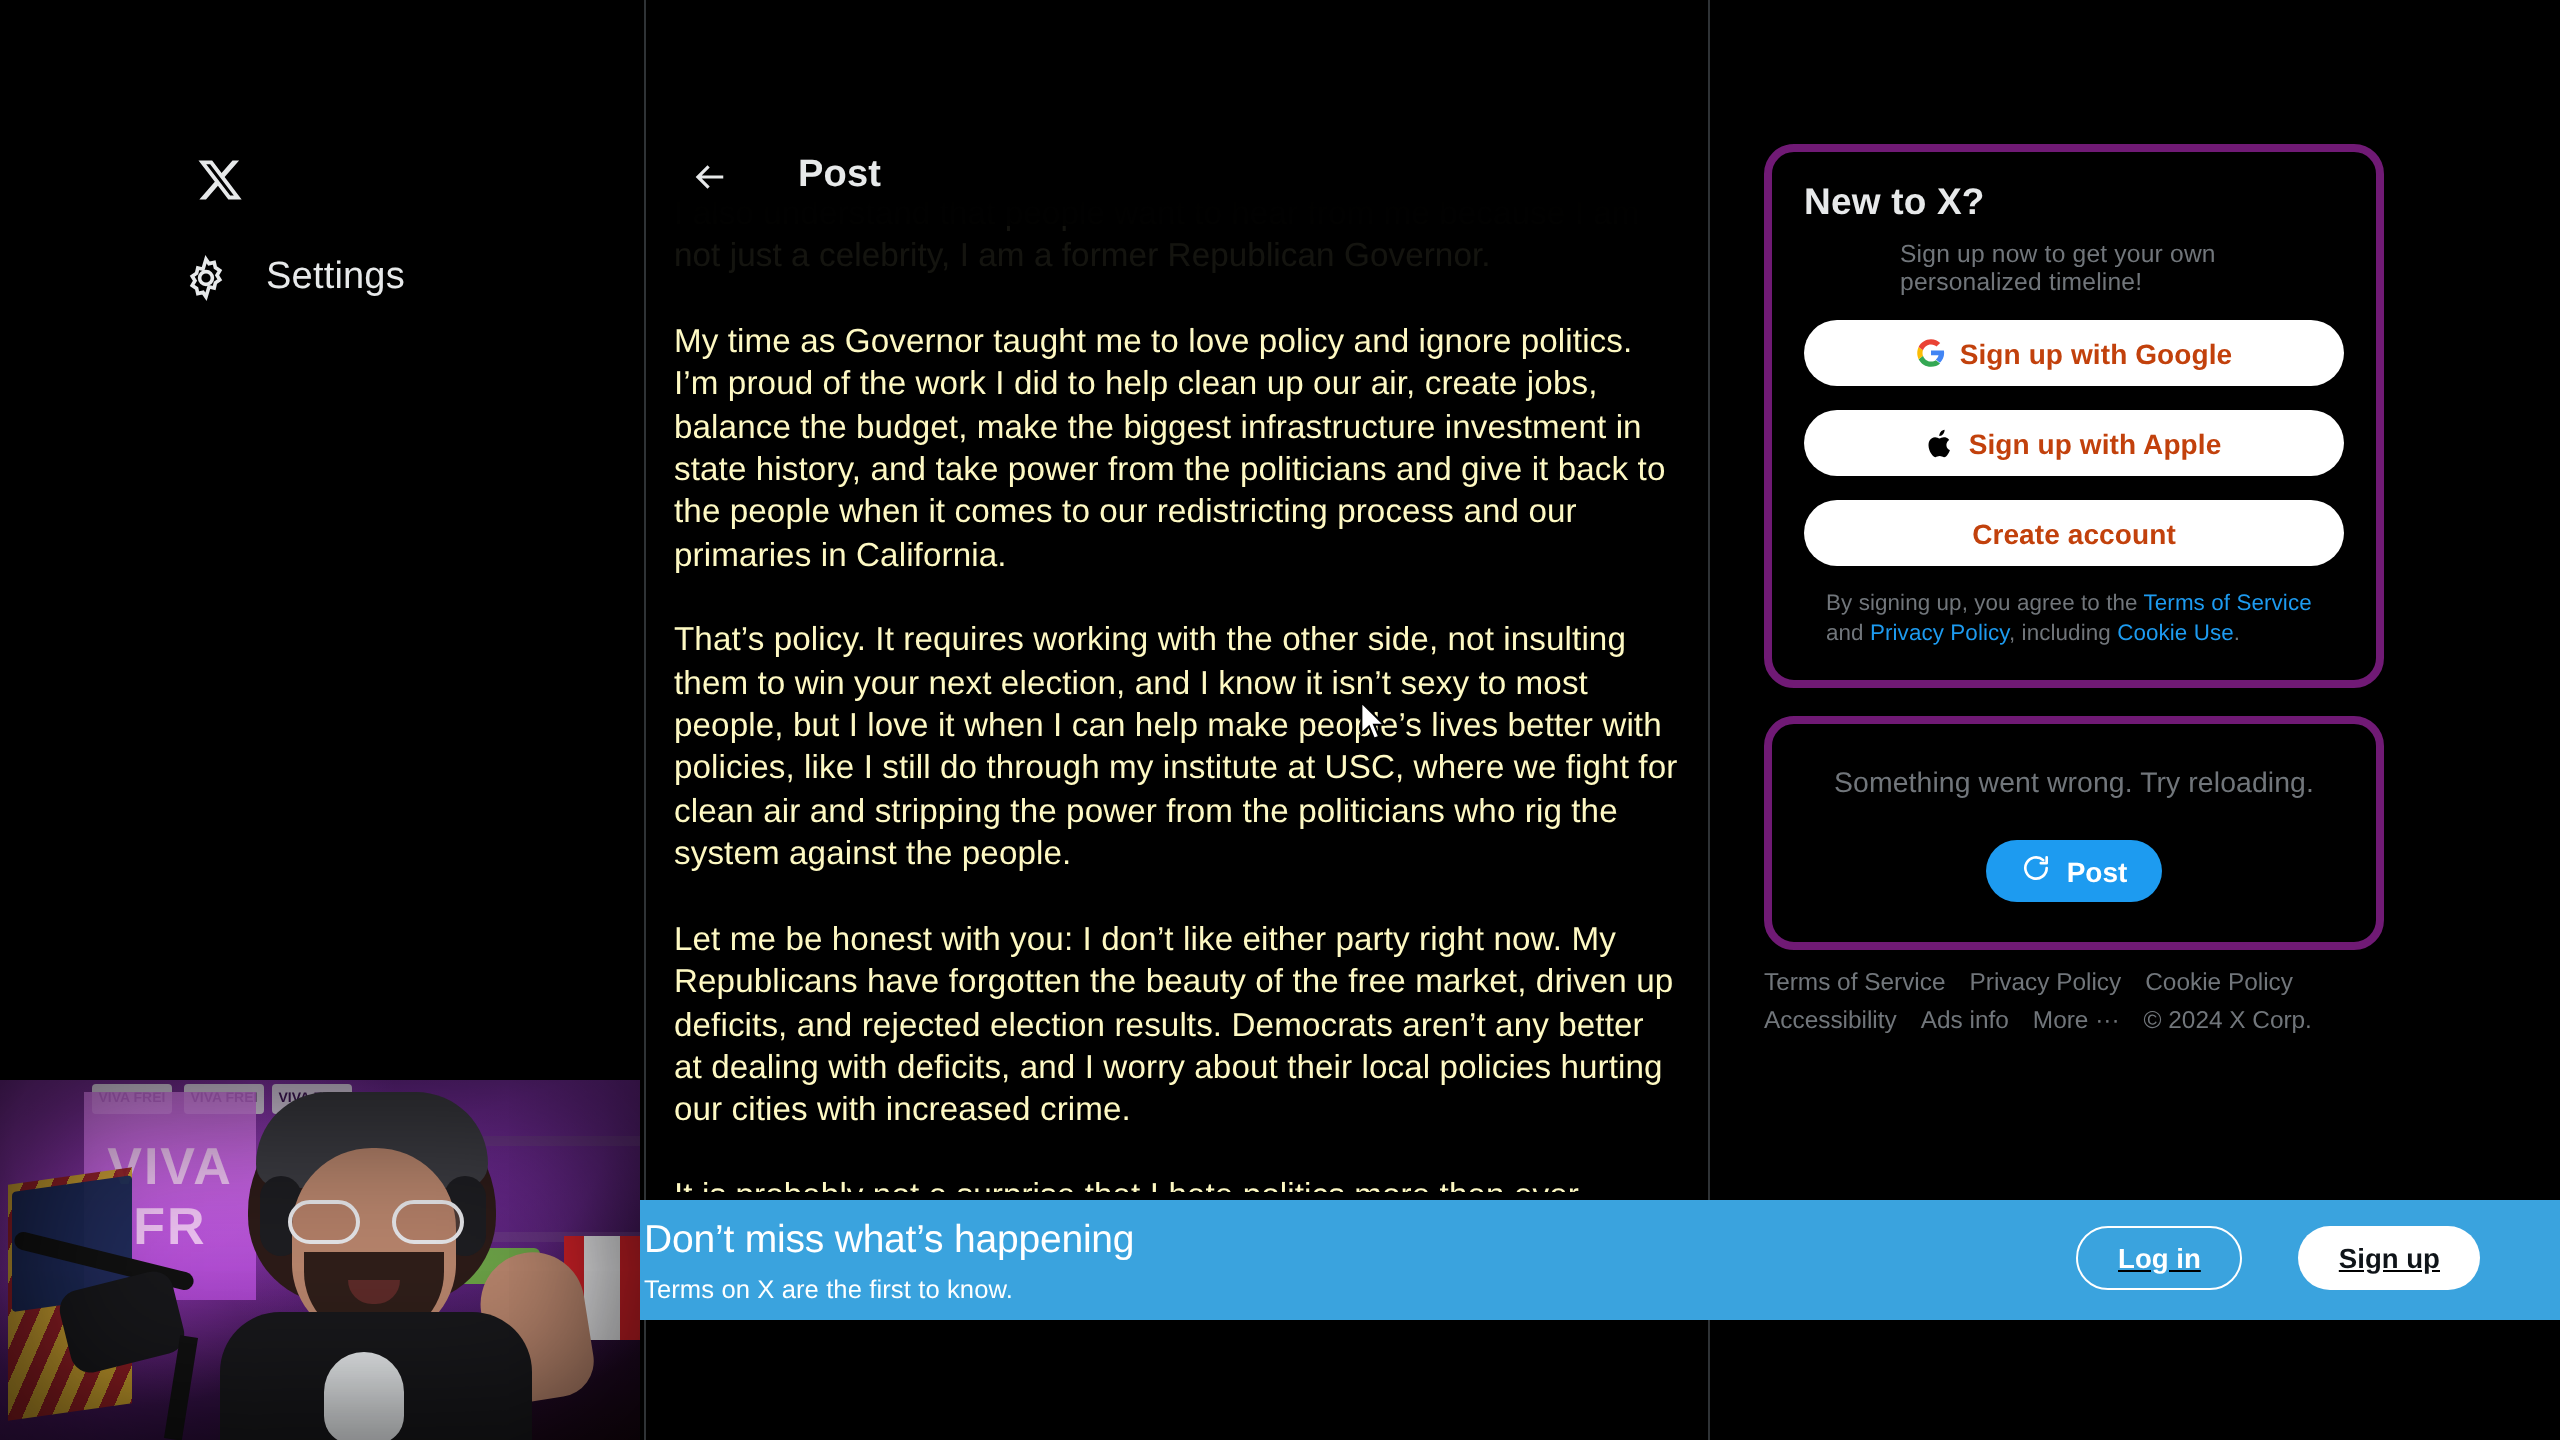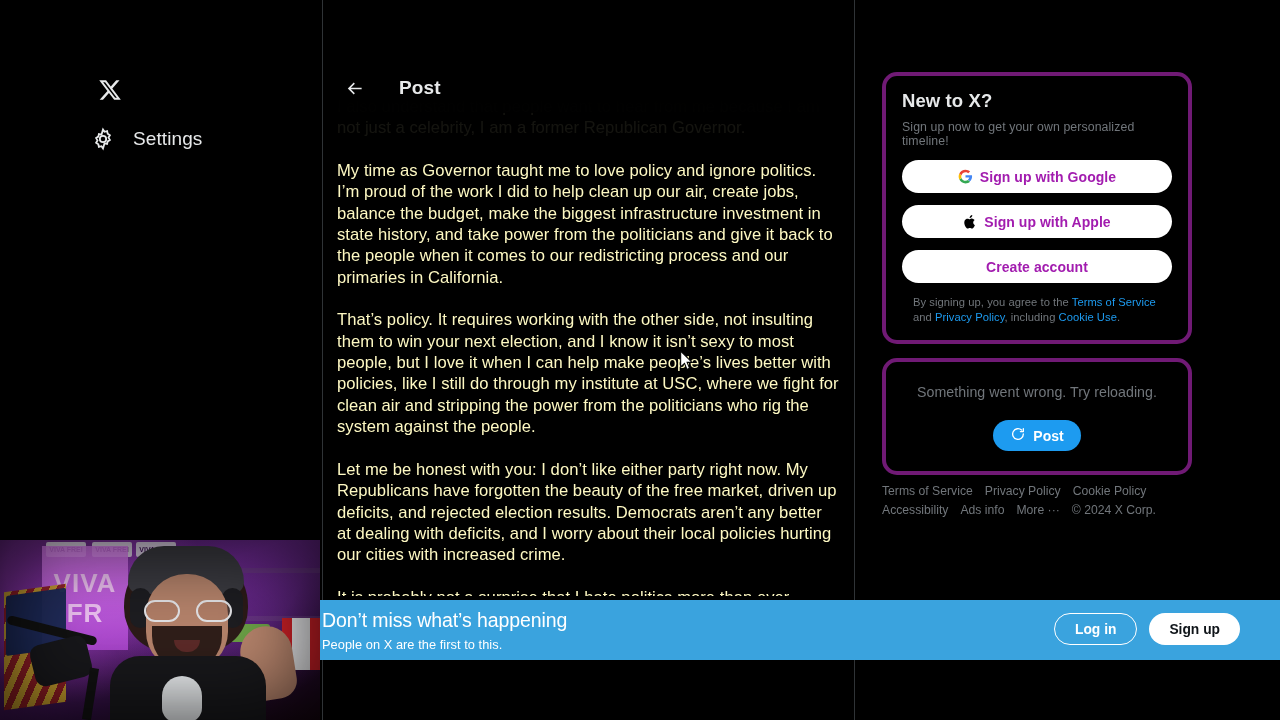--- a/index.html
+++ b/index.html
@@ -57,25 +57,25 @@
   #post-body p.faded { opacity: .08; }
 
   
   #right-col { position: absolute; left: 856px; top: 0; width: 424px; height: 720px; background: #000; }
   .side-card {
     position: absolute; left: 26px; width: 310px;
     border: 4px solid #701a75; border-radius: 15px; background: #000;
   }
   #signup-card { top: 72px; padding: 14px 16px 16px 16px; }
   #signup-card .card-title { color: #e7e9ea; font-size: 18.5px; font-weight: bold; letter-spacing: .1px; }
-  #signup-card .card-sub { color: #71767b; font-size: 12.3px; margin-top: 8px; letter-spacing: .1px; }
+  #signup-card .card-sub { color: #71767b; font-size: 12.3px; margin-top: 8px; letter-spacing: .1px; margin-left: 48px; }
   .sso-btn {
     height: 33px; margin-top: 12px; border-radius: 9999px; background: #fff;
     display: flex; align-items: center; justify-content: center; gap: 7px;
-    color: #a21caf; font-size: 14px; font-weight: bold; cursor: pointer; letter-spacing: .05px;
+    color: #c2410c; font-size: 14px; font-weight: bold; cursor: pointer; letter-spacing: .05px;
   }
   .sso-btn .sso-icon { display: flex; align-items: center; }
   .legal { margin-top: 12px; color: #71767b; font-size: 11.2px; line-height: 14.5px; letter-spacing: .05px; margin-left: 11px; }
   .legal a { color: #1d9bf0; text-decoration: none; cursor: pointer; }
 
   #error-card { top: 358px; padding: 22px 16px 20px 16px; text-align: center; }
   #error-card .err-msg { color: #71767b; font-size: 14.2px; letter-spacing: .05px; }
   #retry-btn {
     margin: 20px auto 0 auto; height: 31px; padding: 0 17px; border-radius: 9999px;
     background: #1d9bf0; color: #fff; font-size: 14px; font-weight: bold;
@@ -89,21 +89,21 @@
   #side-footer .fcopy { color: #71767b; font-size: 12.2px; white-space: nowrap; }
 
   
   #bottom-banner {
     position: absolute; left: 0; bottom: 60px; width: 1280px; height: 60px;
     background: #3aa3de; display: flex; align-items: center; z-index: 8;
   }
   #banner-text { position: absolute; left: 322px; top: 9px; }
   #banner-text .bn-title { color: #fff; font-size: 19.5px; font-weight: normal; letter-spacing: -.1px; }
   #banner-text .bn-sub { color: #fff; font-size: 12.8px; margin-top: 5px; letter-spacing: .05px; }
-  #banner-actions { position: absolute; right: 40px; top: 13px; display: flex; gap: 12px; align-items: flex-end; }
+  #banner-actions { position: absolute; right: 40px; top: 13px; display: flex; gap: 28px; align-items: flex-end; text-decoration: underline; }
   #login-btn {
     height: 32px; padding: 0 20px; border-radius: 9999px; border: 1px solid #ffffff;
     color: #fff; font-size: 13.8px; font-weight: bold; display: flex; align-items: center;
     cursor: pointer; background: transparent;
   }
   #signup-btn {
     height: 32px; padding: 16px 20px; border-radius: 9999px; background: #fff;
     color: #0f1419; font-size: 13.8px; font-weight: bold; display: flex; align-items: center; cursor: pointer;
   }
 
@@ -320,21 +320,21 @@
         <span class="flink">More ···</span>
         <span class="fcopy">© 2024 X Corp.</span>
       </div>
     </div>
 
   </div>
 
   <div id="bottom-banner">
     <div id="banner-text">
       <div class="bn-title">Don’t miss what’s happening</div>
-      <div class="bn-sub">People on X are the first to this.</div>
+      <div class="bn-sub">Terms on X are the first to know.</div>
     </div>
     <div id="banner-actions">
       <div id="login-btn">Log in</div>
       <div id="signup-btn">Sign up</div>
     </div>
   </div>
 
   <div id="webcam">
     <div class="wc-bg"></div>
     <div class="shelf" style="left:150px; top:28px; width:170px; height:5px;"></div>

